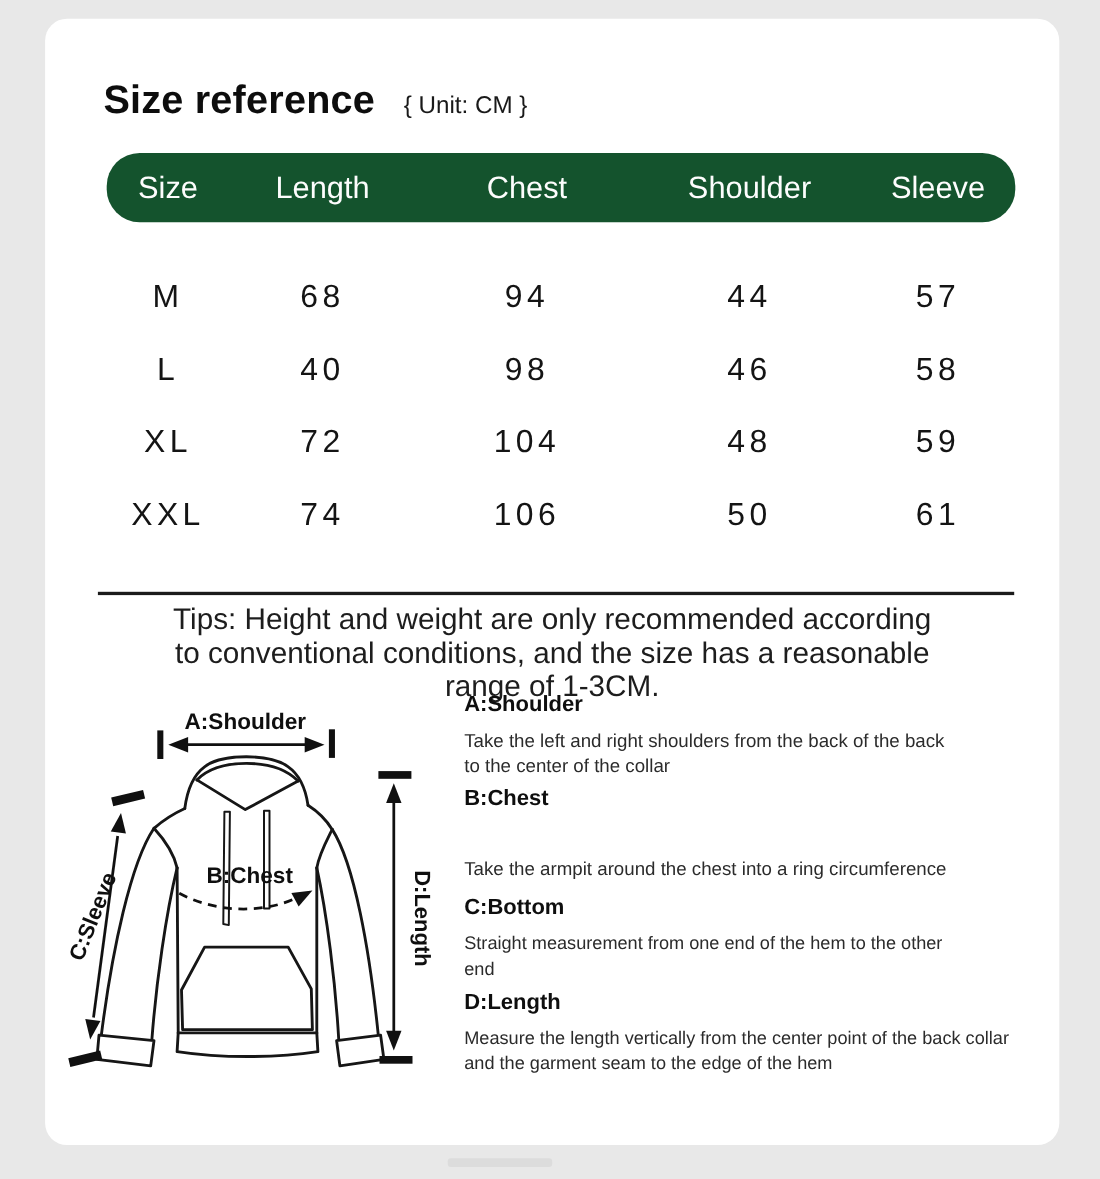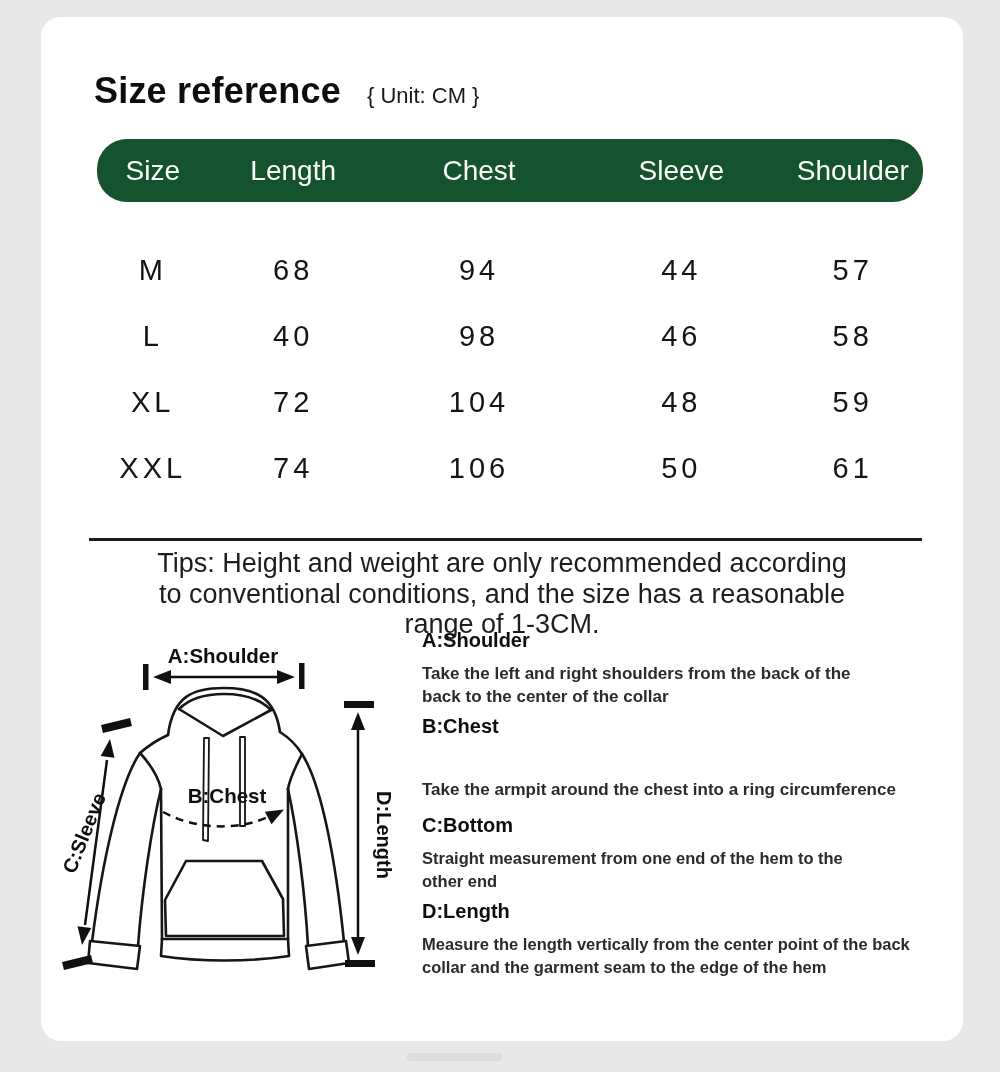--- a/index.html
+++ b/index.html
@@ -42,21 +42,21 @@
   .hood-stroke{fill:none;stroke:#161616;stroke-width:2.6;stroke-linecap:round;stroke-linejoin:round;}
   .hood-fill{fill:#ffffff;stroke:#161616;stroke-width:2.6;stroke-linejoin:round;}
   .arrow-line{fill:none;stroke:#101010;stroke-width:2.5;}
   .arrow-head{fill:#101010;stroke:none;}
   .tick{fill:#101010;stroke:none;}
   .tick-line{stroke:#101010;stroke-width:8;stroke-linecap:butt;}
   .dash-arc{fill:none;stroke:#101010;stroke-width:2.5;stroke-dasharray:8 6;}
   
   .guide{position:absolute;left:381px;top:612px;width:556px;}
   .guide-term{font-size:20px;font-weight:700;color:#0e0e0e;margin:0 0 10px 0;}
-  .guide-desc{font-size:17px;line-height:23px;color:#2b2b2b;margin:0 0 7px 0;font-weight:bold;}
+  .guide-desc{font-size:17px;line-height:23px;color:#2b2b2b;margin:0 0 7px 0;}
   .guide-entry:nth-child(1) .guide-desc{max-width:452px;}
   .guide-entry:nth-child(2) .guide-desc{max-width:548px;margin-top:40px;}
   .guide-entry:nth-child(3) .guide-desc{max-width:458px;font-size:16.5px;}
   .guide-entry:nth-child(4) .guide-desc{max-width:522px;font-size:16.5px;}
   .guide-entry:nth-child(3){margin-top:13px;}
   
   .remnant{position:absolute;left:407px;top:1053px;width:95px;height:8px;background:#dcdcdc;border-radius:3px;}
 </style>
 </head>
 <body>
@@ -65,22 +65,22 @@
 
   <div class="title-row">
     <span class="page-title">Size reference</span>
     <span class="unit-note">{ Unit: CM }</span>
   </div>
 
   <div class="tbl-head tbl-grid">
     <span>Size</span>
     <span>Length</span>
     <span>Chest</span>
+    <span>Shoulder</span>
     <span>Sleeve</span>
-    <span>Shoulder</span>
   </div>
 
   <div class="tbl-rows">
     <div class="tbl-row tbl-grid">
       <span>M</span>
       <span>68</span>
       <span>94</span>
       <span>44</span>
       <span>57</span>
     </div>

